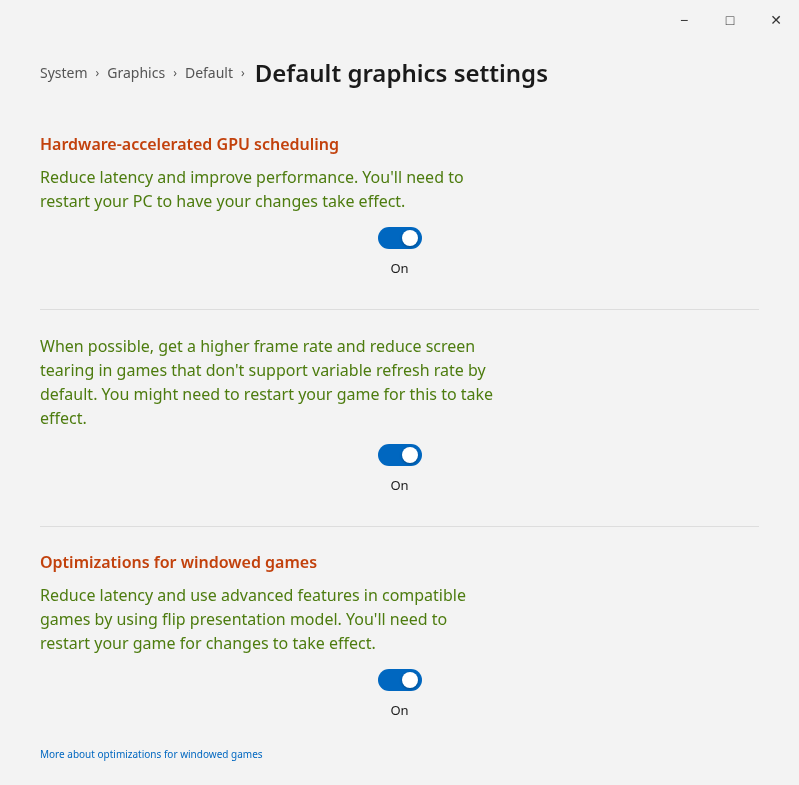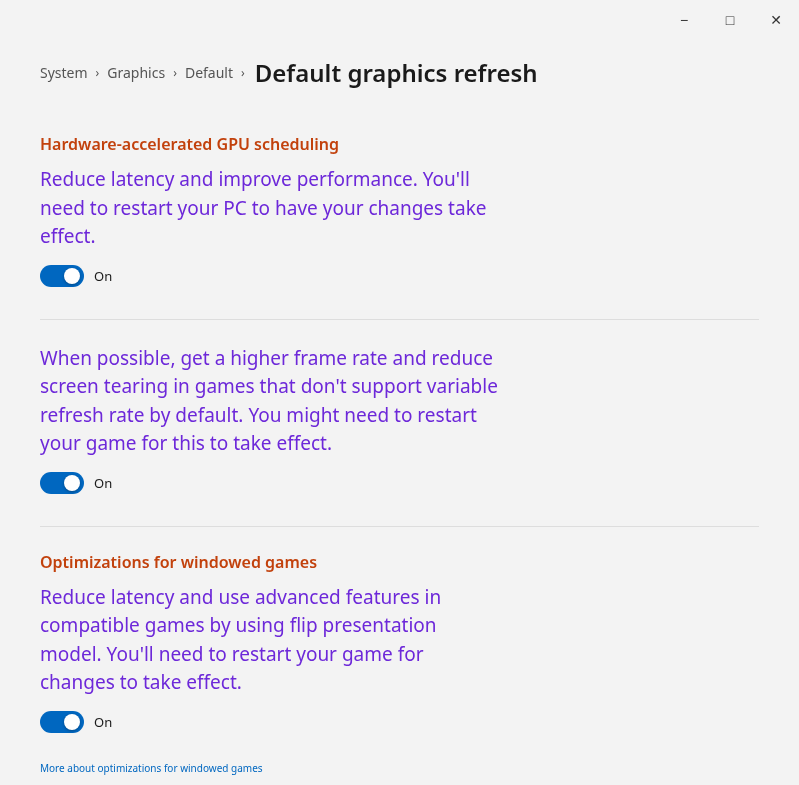--- a/index.html
+++ b/index.html
@@ -79,31 +79,32 @@
     }
 
     .section-title {
       font-size: 16px;
       font-weight: 600;
       color: #c2410c;
       margin-bottom: 10px;
     }
 
     .section-desc {
-      font-size: 19px;
-      color: #6d28d9;
+      font-size: 16px;
+      color: #4d7c0f;
       line-height: 1.5;
       margin-bottom: 14px;
       max-width: 460px;
     }
 
     .toggle-row {
       display: flex;
       align-items: center;
       gap: 10px;
+      flex-direction: column;
     }
 
     .toggle-label {
       font-size: 13px;
       color: #1a1a1a;
     }
 
     
     .toggle {
       position: relative;
@@ -195,21 +196,21 @@
 
 <div class="content">
 
   <div class="breadcrumb">
     <a class="breadcrumb-item">System</a>
     <span class="breadcrumb-separator">›</span>
     <a class="breadcrumb-item">Graphics</a>
     <span class="breadcrumb-separator">›</span>
     <a class="breadcrumb-item">Default</a>
     <span class="breadcrumb-separator">›</span>
-    <span class="breadcrumb-current">Default graphics refresh</span>
+    <span class="breadcrumb-current">Default graphics settings</span>
   </div>
 
   <div class="section">
     <div class="section-title">Hardware-accelerated GPU scheduling</div>
     <div class="section-desc">Reduce latency and improve performance. You'll need to restart your PC to have your changes take effect.</div>
     <div class="toggle-row">
       <label class="toggle">
         <input type="checkbox" checked="" style="">
         <div class="toggle-track">
           <div class="toggle-thumb"></div>

